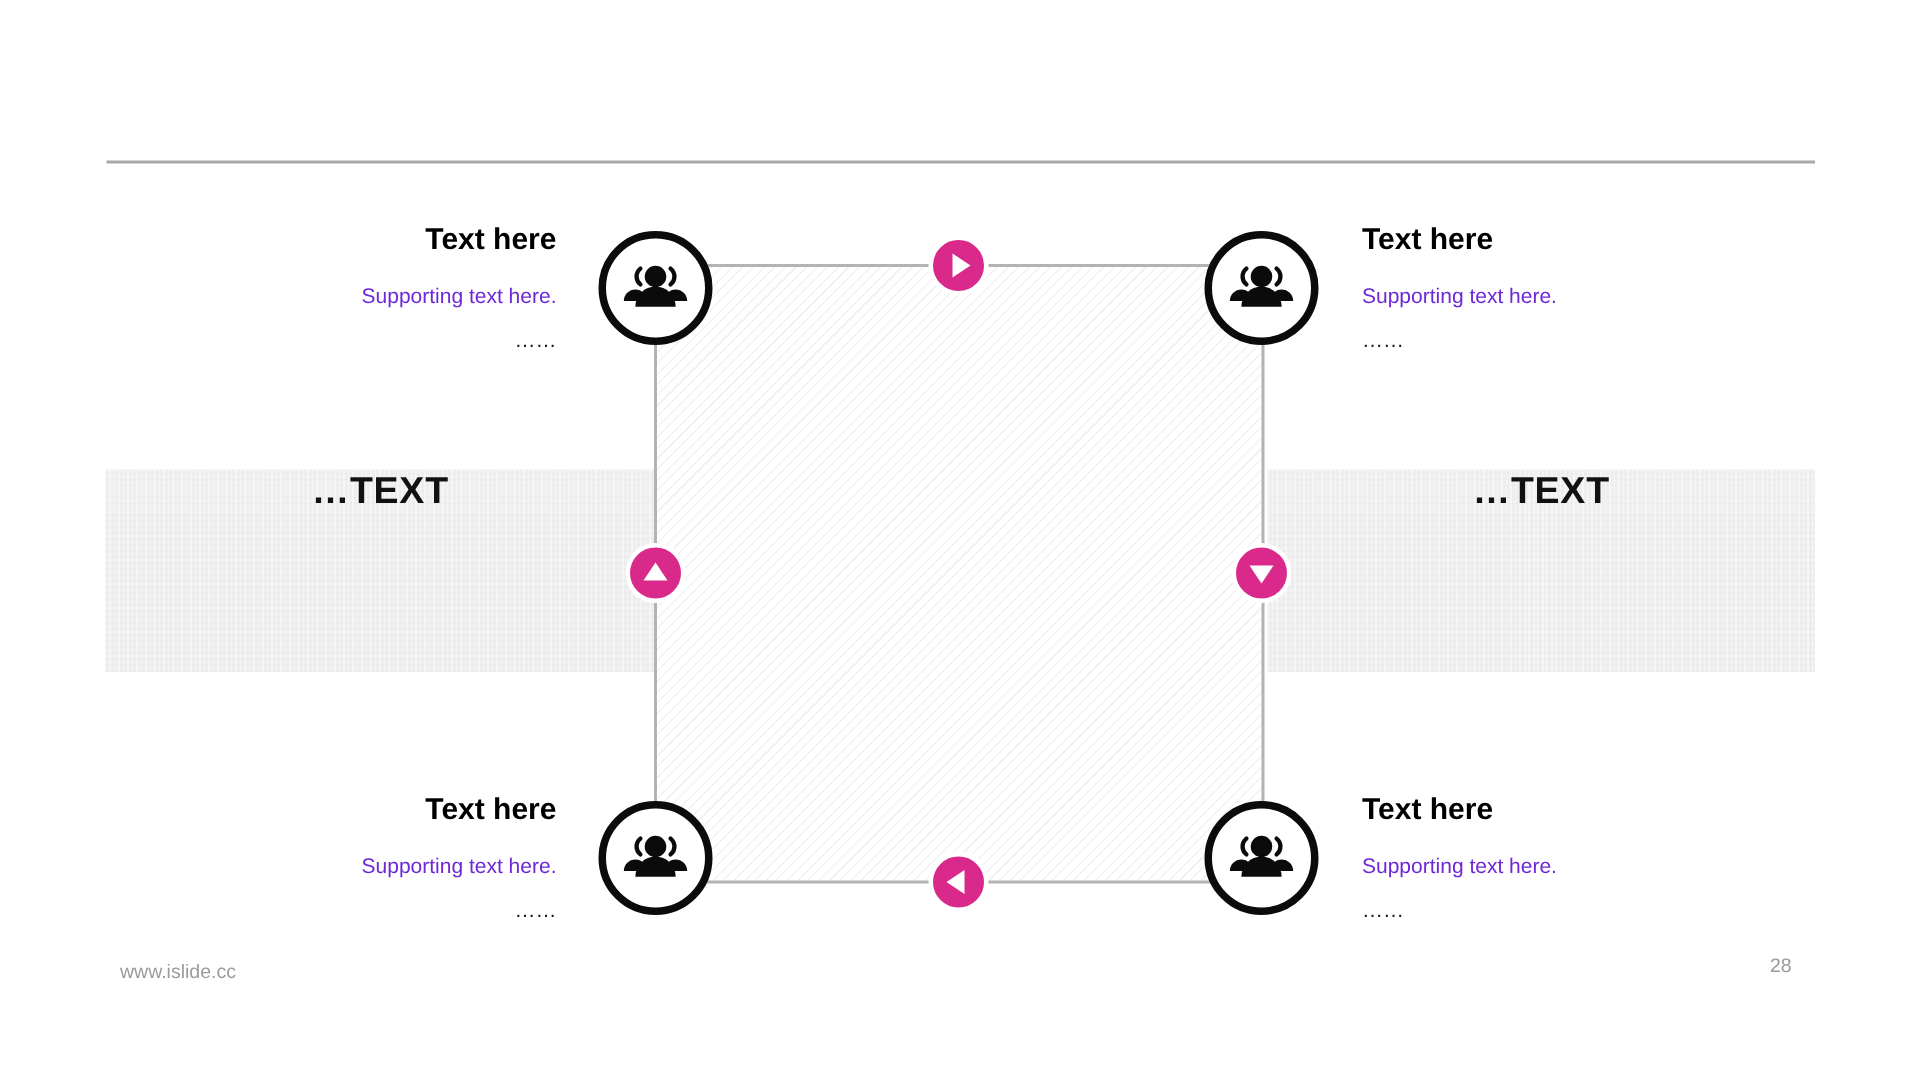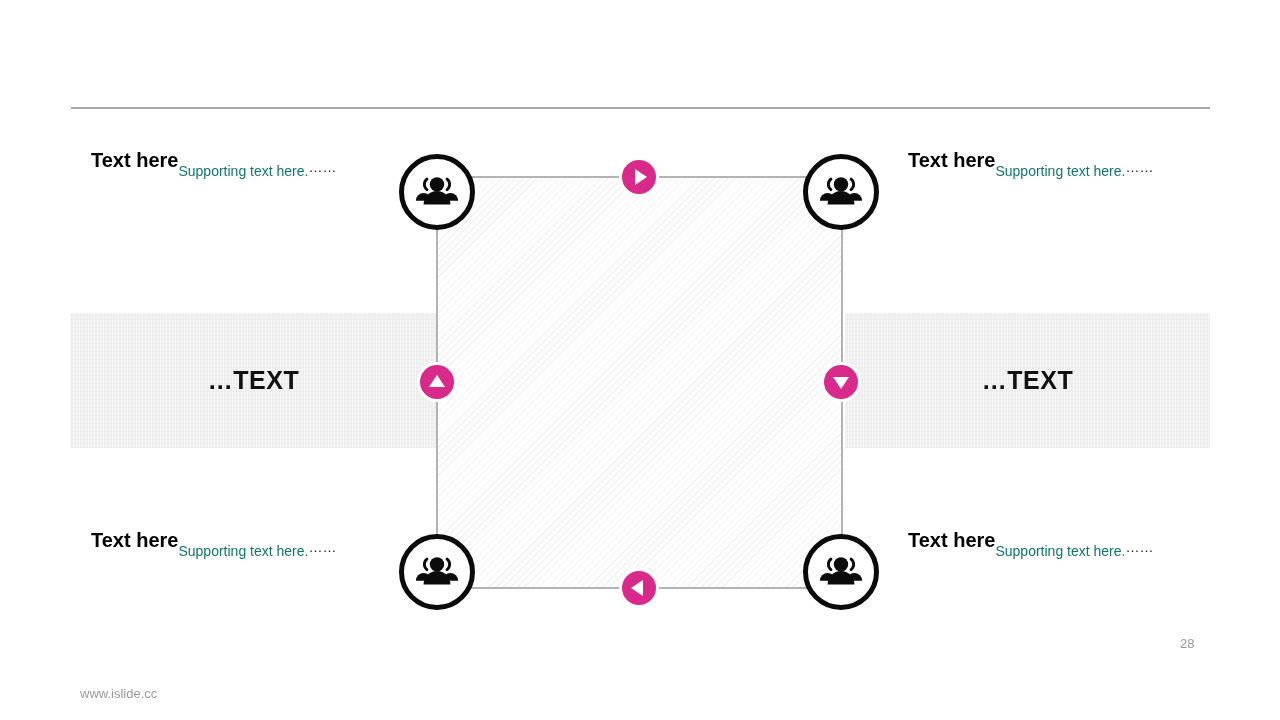--- a/index.html
+++ b/index.html
@@ -24,21 +24,21 @@
 
   
   .band {
     position: absolute;
     top: 313px; height: 135px;
     background-color: #f0efef;
     background-image:
       repeating-linear-gradient(90deg, rgba(255,255,255,0.45) 0 1px, rgba(0,0,0,0) 1px 3px),
       repeating-linear-gradient(0deg, rgba(0,0,0,0.02) 0 1px, rgba(0,0,0,0) 1px 4px);
     display: flex;
-    align-items: center;
+    align-items: flex-start;
     justify-content: center;
     z-index: 1;
   }
   .band-left  { left: 70px;  width: 367px; }
   .band-right { left: 845px; width: 365px; }
   .band-label {
     font-size: 25px;
     font-weight: bold;
     color: #111111;
     letter-spacing: 0.5px;
@@ -120,53 +120,53 @@
     border-right: 8px solid transparent;
     border-top: 12px solid #ffffff;
     margin-top: 2px;
   }
 
   
   .block {
     position: absolute;
     width: 280px;
     display: flex;
-    flex-direction: row;
+    flex-direction: column;
     z-index: 3;
   }
   .block-align-right { text-align: right; }
   .block-align-left  { text-align: left; }
   .block-tl { right: 909px; top: 147px; }
   .block-tr { left: 908px;  top: 147px; }
   .block-bl { right: 909px; top: 527px; }
   .block-br { left: 908px;  top: 527px; }
 
   .block-title {
     font-size: 20px;
     font-weight: bold;
     color: #000000;
     line-height: 26px;
   }
   .block-supporting {
     font-size: 14px;
-    color: #0f766e;
+    color: #6d28d9;
     line-height: 17px;
     margin-top: 16px;
   }
   .block-ellipsis {
     font-size: 14px;
     color: #1a1a1a;
     line-height: 17px;
     margin-top: 12px;
   }
 
   
   .footer-url {
     position: absolute;
-    left: 80px; top: 686px;
+    left: 80px; top: 640px;
     font-size: 13px;
     color: #9b9b9b;
     z-index: 3;
   }
   .page-number {
     position: absolute;
     left: 1180px; top: 636px;
     font-size: 13px;
     color: #9b9b9b;
     z-index: 3;

